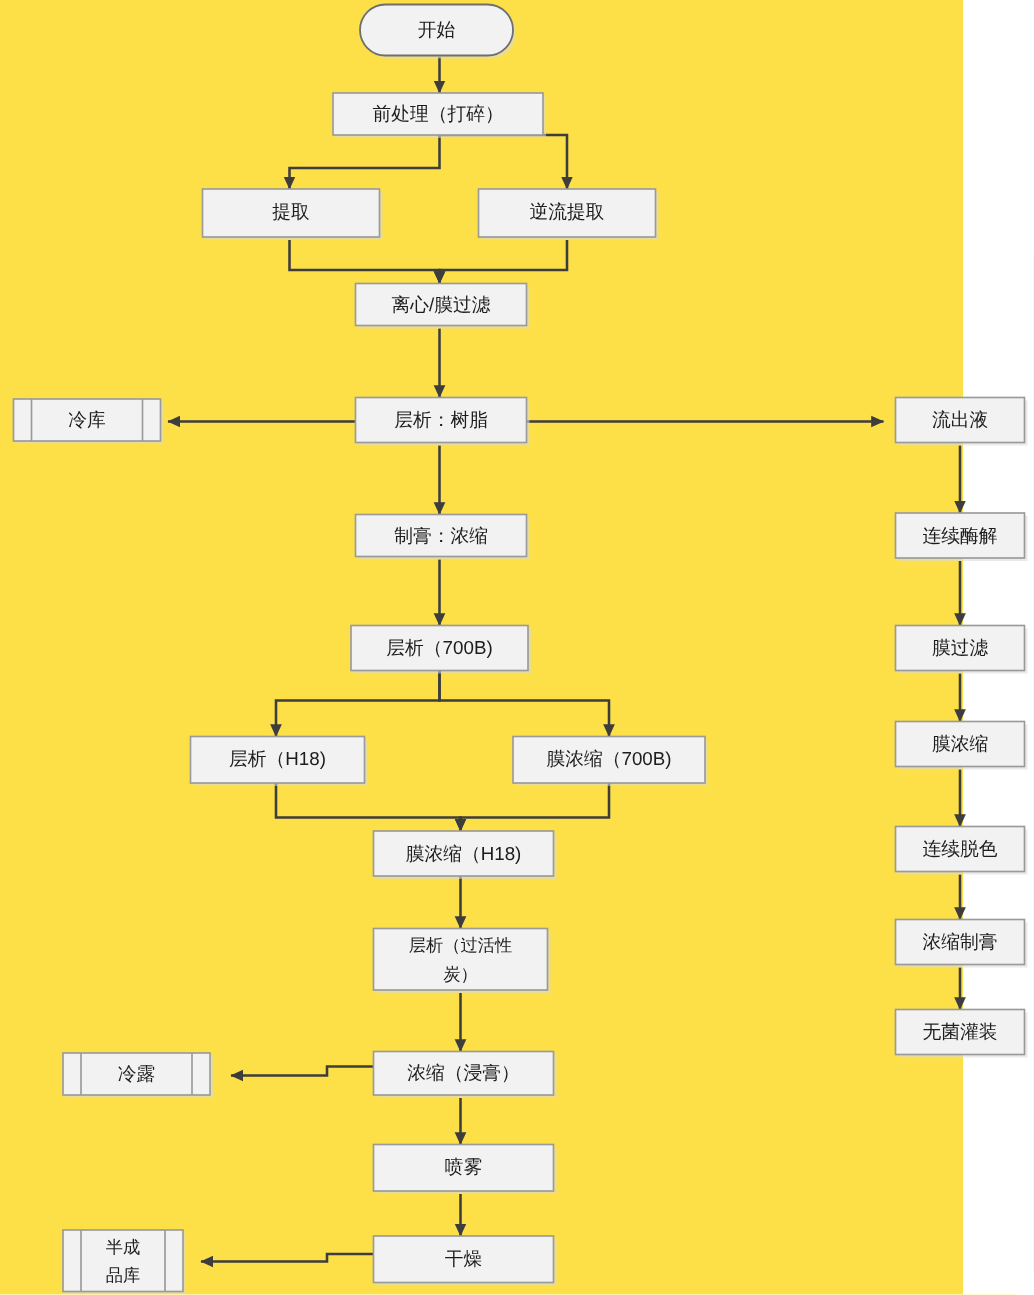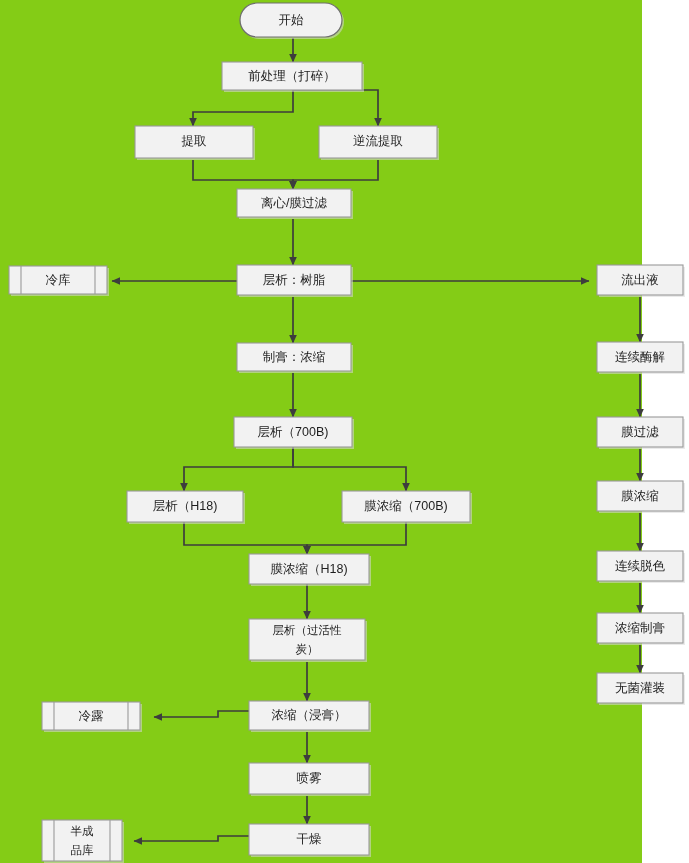--- a/index.html
+++ b/index.html
@@ -10,21 +10,21 @@
   body {
     width: 689px;
     height: 863px;
     font-family: "Liberation Sans", "DejaVu Sans", sans-serif;
     overflow: hidden;
   }
   #chart-root {
     position: relative;
     width: 642px;
     height: 863px;
-    background: #84cc16;
+    background: #fde047;
   }
   svg#flow {
     display: block;
     width: 689px;
     height: 863px;
   }
   .node-box {
     fill: #f2f2f2;
     stroke: #9a9a9a;
     stroke-width: 1.1;

